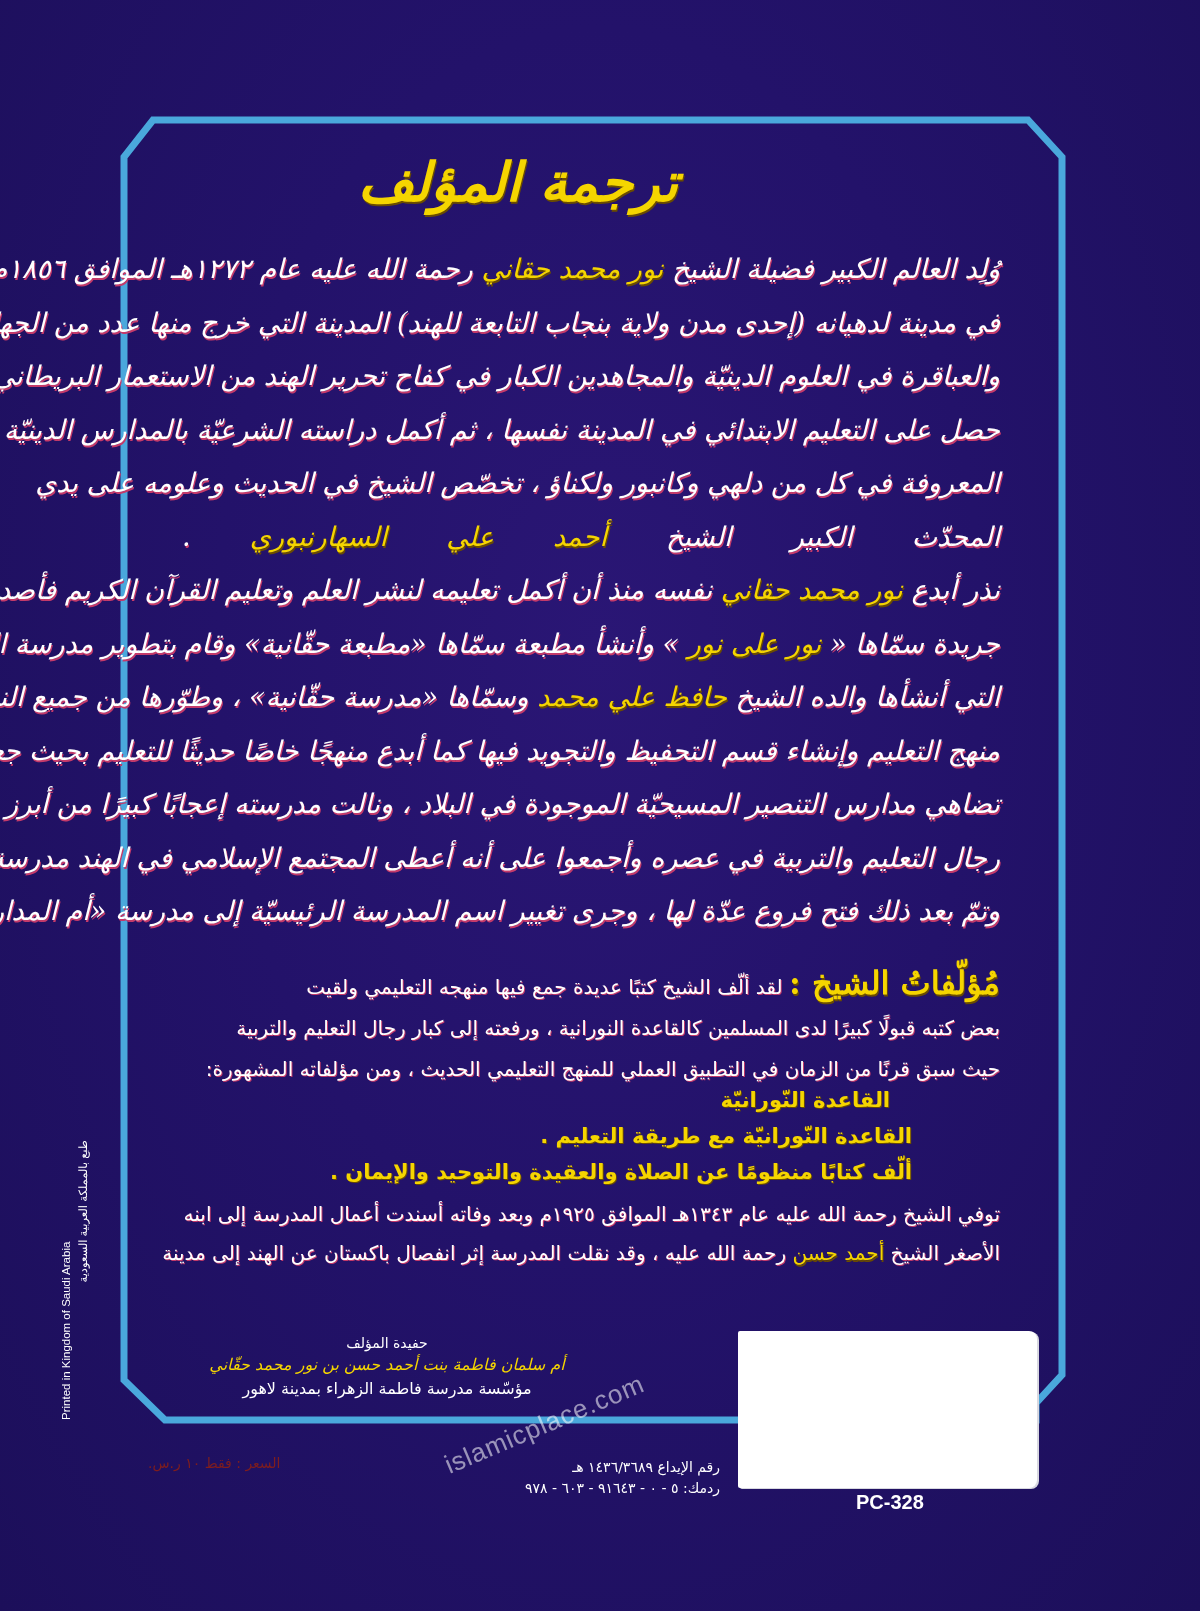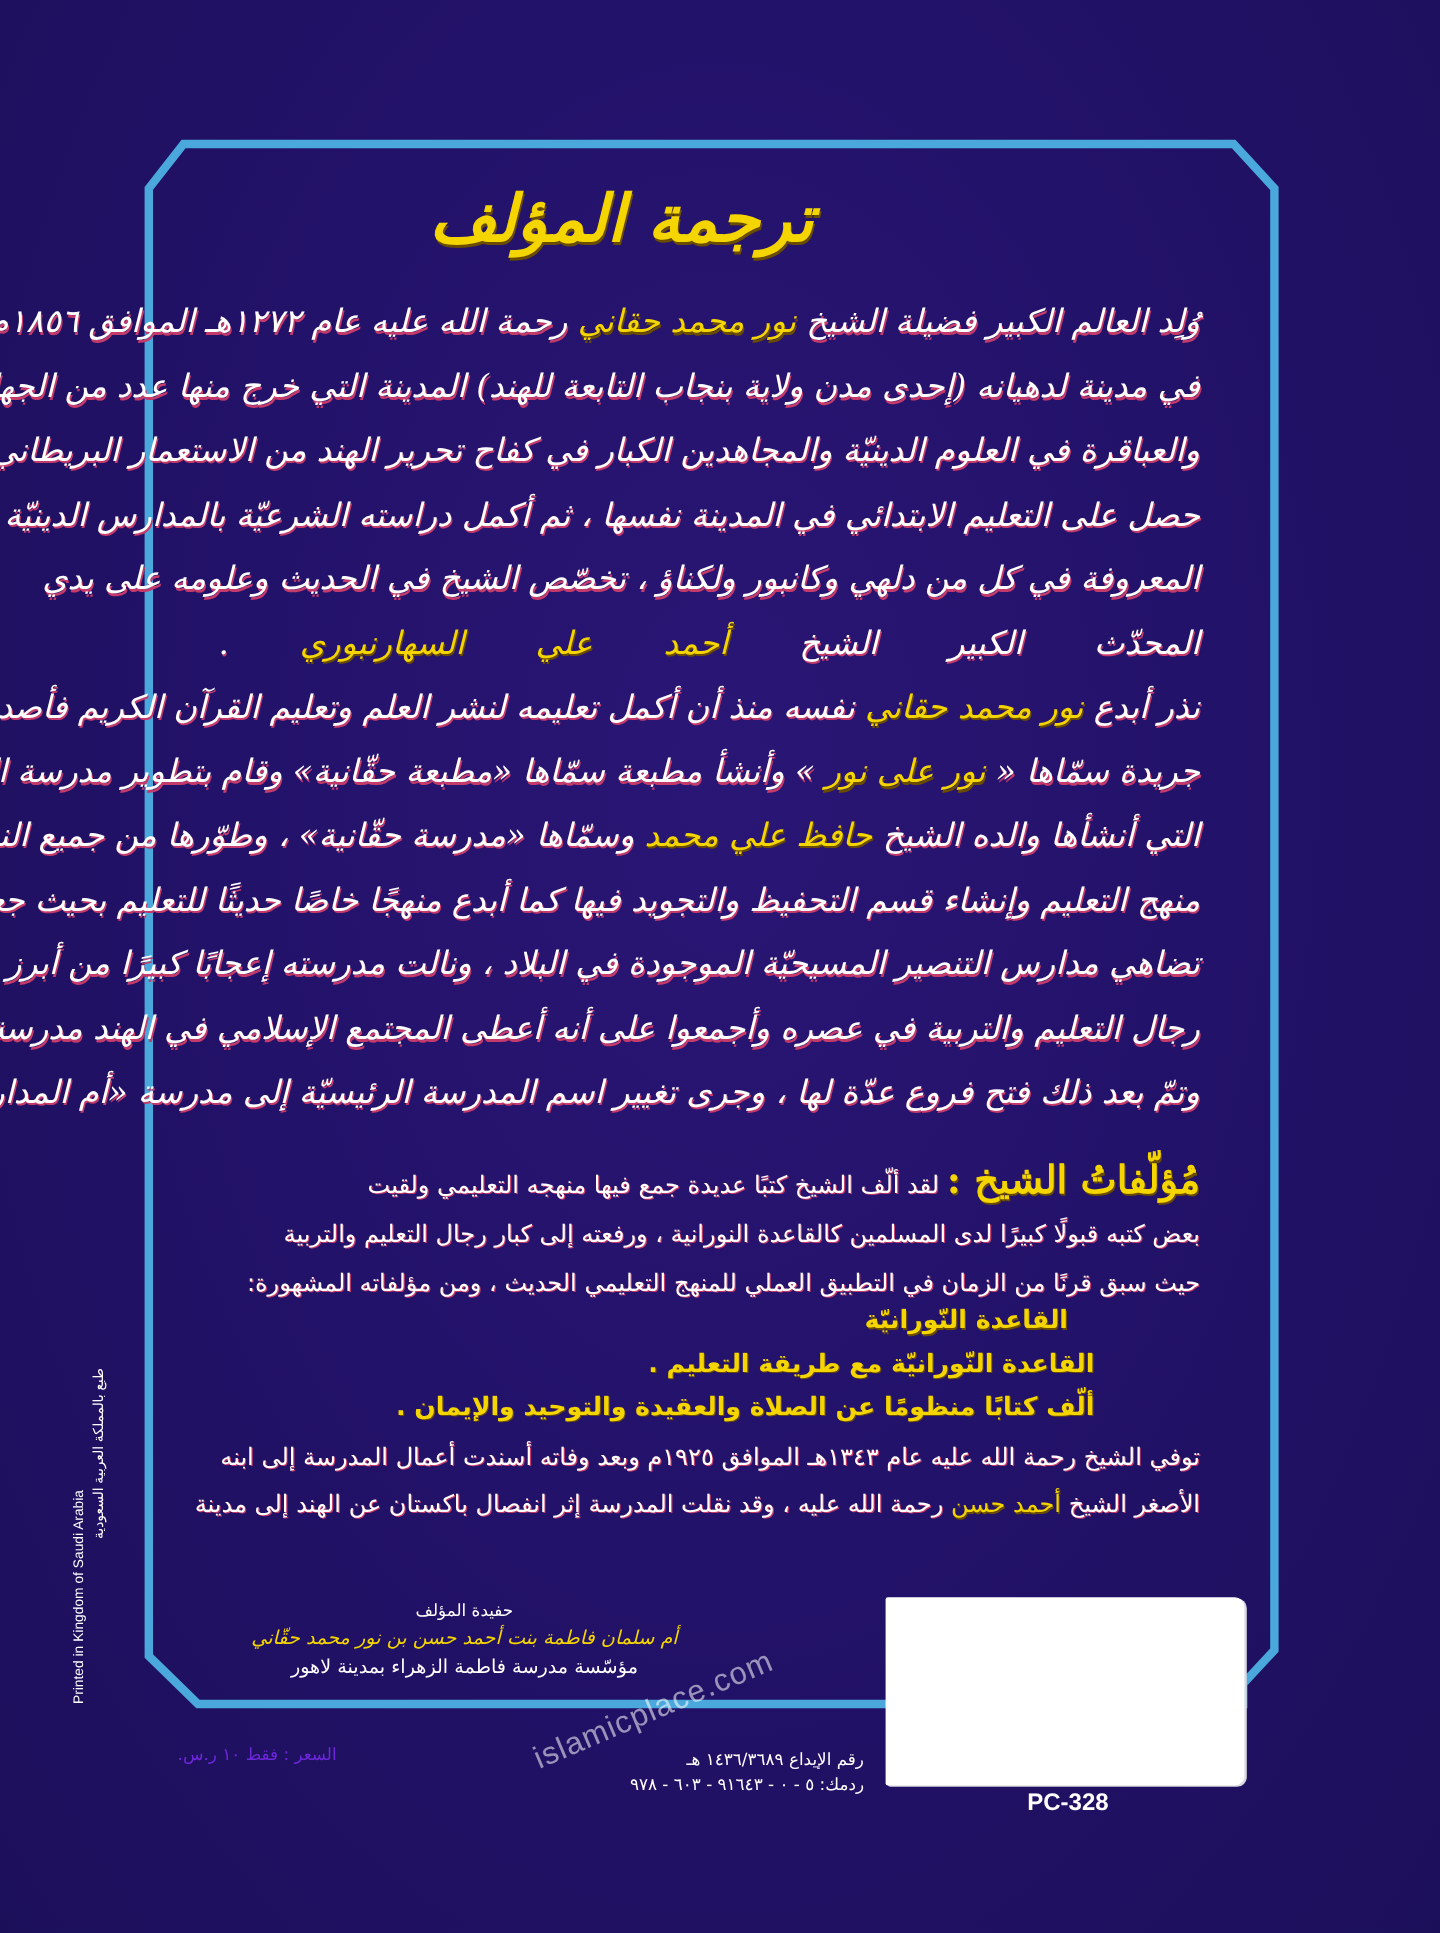--- a/index.html
+++ b/index.html
@@ -55,21 +55,21 @@
     .sig-org { color: #ffffff; font-size: 16px; line-height: 22px; }
     .sticker {
       position: absolute; left: 738px; top: 1331px; width: 299px; height: 157px;
       background: #ffffff; border-radius: 2px 8px 8px 2px; box-shadow: 2px 1px 0 #d8d8e0;
     }
     .code-label {
       position: absolute; left: 856px; top: 1491px; color: #ffffff;
       font-family: "Liberation Sans", sans-serif; font-weight: bold; font-size: 20px;
     }
     .price {
-      position: absolute; left: 148px; top: 1455px; direction: rtl; color: #6d28d9;
+      position: absolute; left: 148px; top: 1455px; direction: rtl; color: #7f1d1d;
       font-family: "DejaVu Sans", sans-serif; font-size: 14px;
     }
     .deposit {
       position: absolute; left: 380px; width: 340px; top: 1457px; direction: rtl; color: #ffffff;
       font-family: "DejaVu Sans", sans-serif; font-size: 14px; line-height: 21px; text-align: right;
     }
     .printed {
       position: absolute; left: 58px; top: 1420px; width: 280px; transform-origin: 0 0;
       transform: rotate(-90deg); color: #ffffff; font-family: "Liberation Sans", sans-serif;
       font-size: 11.5px; line-height: 17px;

